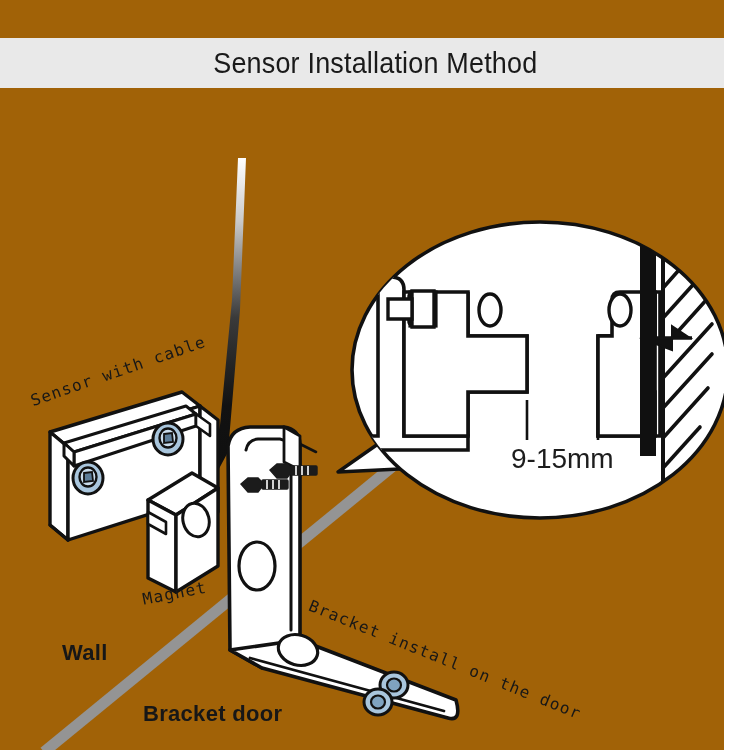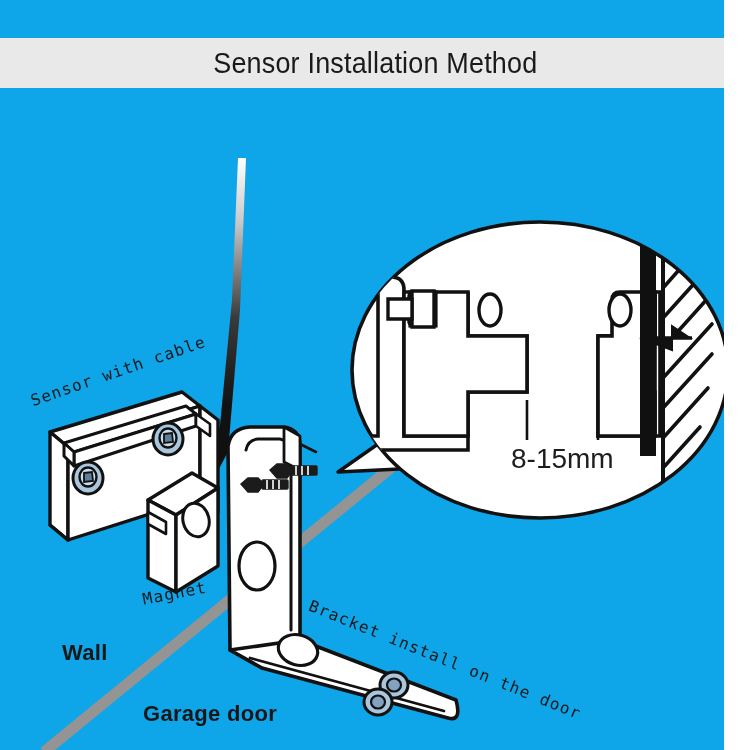--- a/index.html
+++ b/index.html
@@ -4,21 +4,21 @@
 <style>
   html, body {
     margin: 0;
     padding: 0;
     background: #ffffff;
   }
   #page {
     position: relative;
     width: 724px;
     height: 750px;
-    background: #0ea5e9;
+    background: #a16207;
     overflow: hidden;
     font-family: "Liberation Sans", sans-serif;
   }
   
   #title-band {
     position: absolute;
     left: 0;
     top: 38px;
     width: 750px;
     height: 50px;
@@ -307,17 +307,17 @@
   </svg>
 
   <div class="anno anno-mono" id="label-sensor">Sensor with cable</div>
 
   <div class="anno anno-mono" id="label-magnet">Magnet</div>
 
   <div class="anno anno-mono" id="label-bracket">Bracket install on the door</div>
 
   <div class="anno anno-bold" id="label-wall">Wall</div>
 
-  <div class="anno anno-bold" id="label-garage">Garage door</div>
-
-  <div class="anno anno-dim" id="label-gap">8-15mm</div>
+  <div class="anno anno-bold" id="label-garage">Bracket door</div>
+
+  <div class="anno anno-dim" id="label-gap">9-15mm</div>
 
 </div>
 
 </body></html>

